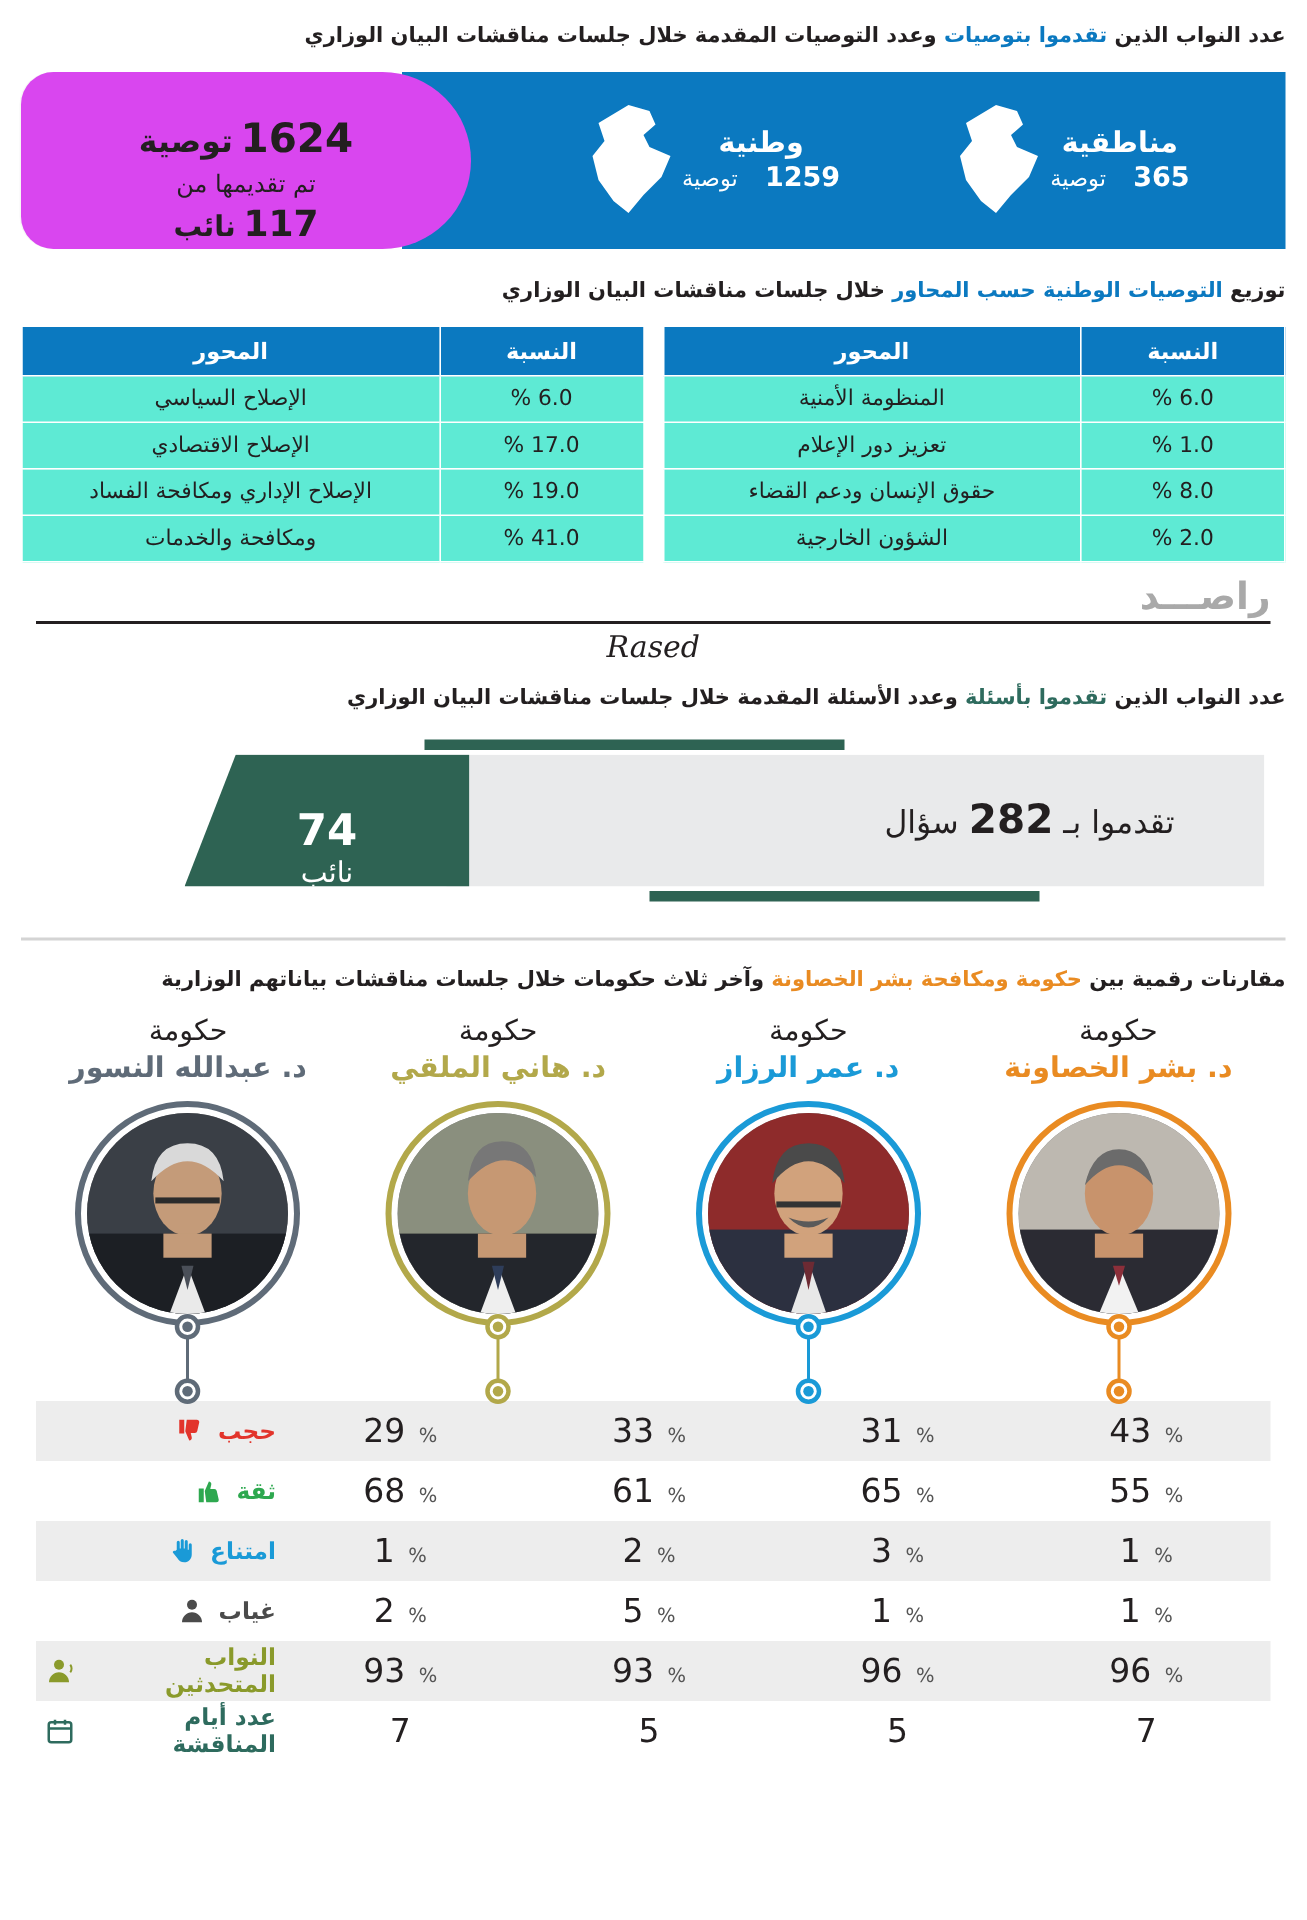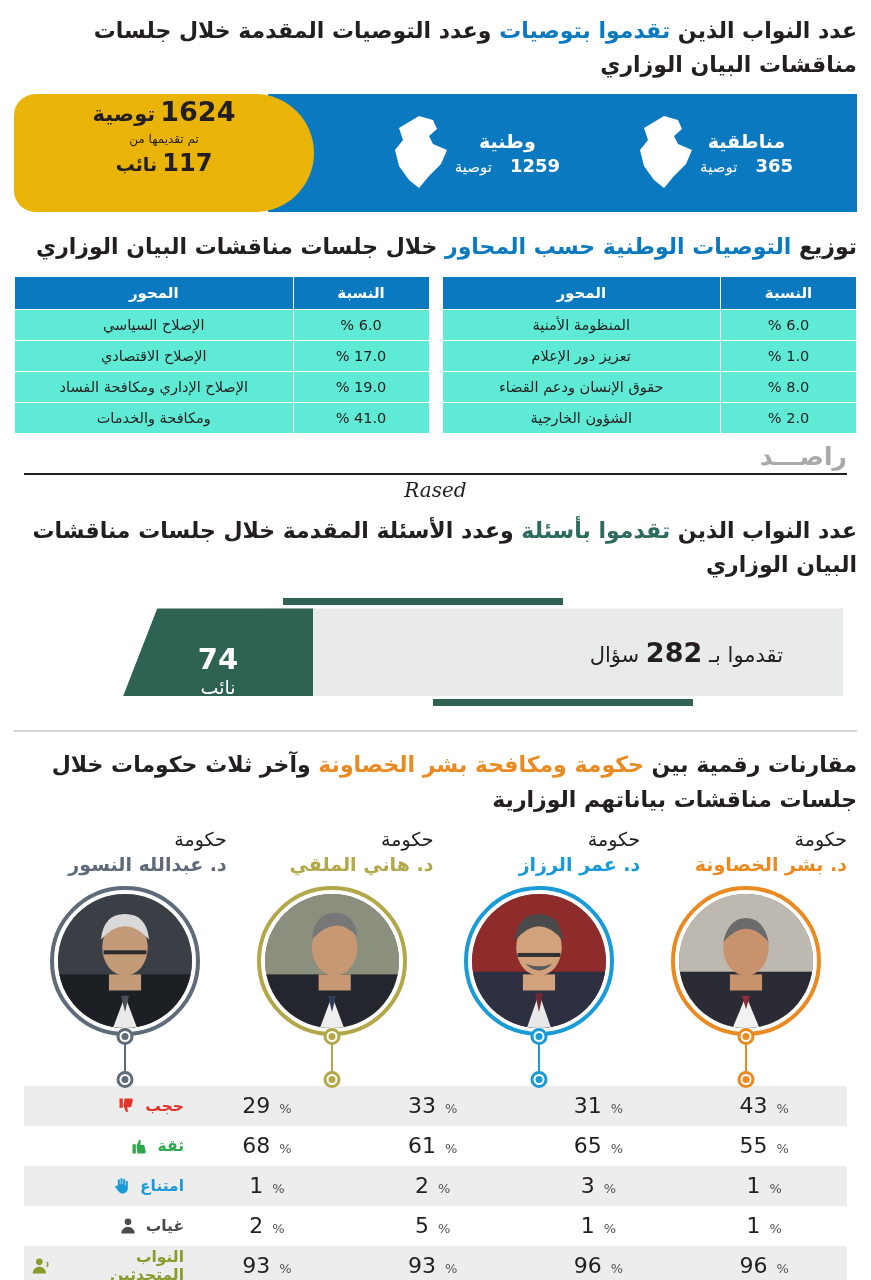--- a/index.html
+++ b/index.html
@@ -15,21 +15,21 @@
     min-height: 1280px;
     position: relative;
     background: #fff;
     padding: 0;
     overflow: hidden;
   }
 
   
   .sec { padding: 0 14px; }
   .hdr {
-    font-size: 22px;
+    font-size: 14px;
     font-weight: bold;
     color: #231f20;
     text-align: right;
     line-height: 1.55;
     direction: rtl;
   }
   .hdr .blue { color: #0b79c0; }
   .hdr .green { color: #2e6b5e; }
   .hdr .orange { color: #e98b22; }
 
@@ -49,36 +49,36 @@
     display: flex;
     flex-direction: row;
     align-items: center;
     justify-content: flex-start;
     position: relative;
     border-radius: 0;
     padding-left: 0;
   }
   .banner-grey {
     width: 300px;
-    background: #eab308;
+    background: #d946ef;
     border-top-left-radius: 22px;
     border-bottom-left-radius: 22px;
     border-top-right-radius: 60px;
     border-bottom-right-radius: 60px;
     margin-right: -46px;
     display: flex;
-    align-items: flex-start;
+    align-items: flex-end;
     justify-content: center;
     position: relative;
     z-index: 3;
     box-shadow: -1px 0 0 rgba(0,0,0,0.03);
   }
   .grey-inner { text-align: center; direction: rtl; line-height: 1.35; }
   .grey-inner .big { font-size: 27px; font-weight: bold; color: #231f20; }
-  .grey-inner .mid { font-size: 12px; color: #231f20; }
+  .grey-inner .mid { font-size: 16px; color: #231f20; }
   .grey-inner .big2 { font-size: 24px; font-weight: bold; color: #231f20; }
 
   .blue-item {
     display: flex;
     flex-direction: row;
     align-items: center;
     gap: 4px;
     color: #fff;
     direction: rtl;
   }
@@ -225,20 +225,21 @@
     display: flex;
     flex-direction: row;
     justify-content: space-between;
     gap: 4px;
     margin-top: 10px;
     padding: 0 10px;
     direction: rtl;
   }
   .gov {
     flex: 1 1 0;
+    text-align: center;
     position: relative;
   }
   .gov .g1 { font-size: 19px; color: #231f20; line-height: 1.35; }
   .gov .g2 { font-size: 19px; font-weight: bold; line-height: 1.35; }
   .photo-ring {
     width: 150px; height: 150px;
     margin: 8px auto 0 auto;
     border-radius: 50%;
     border: 4px solid #ccc;
     padding: 4px;

